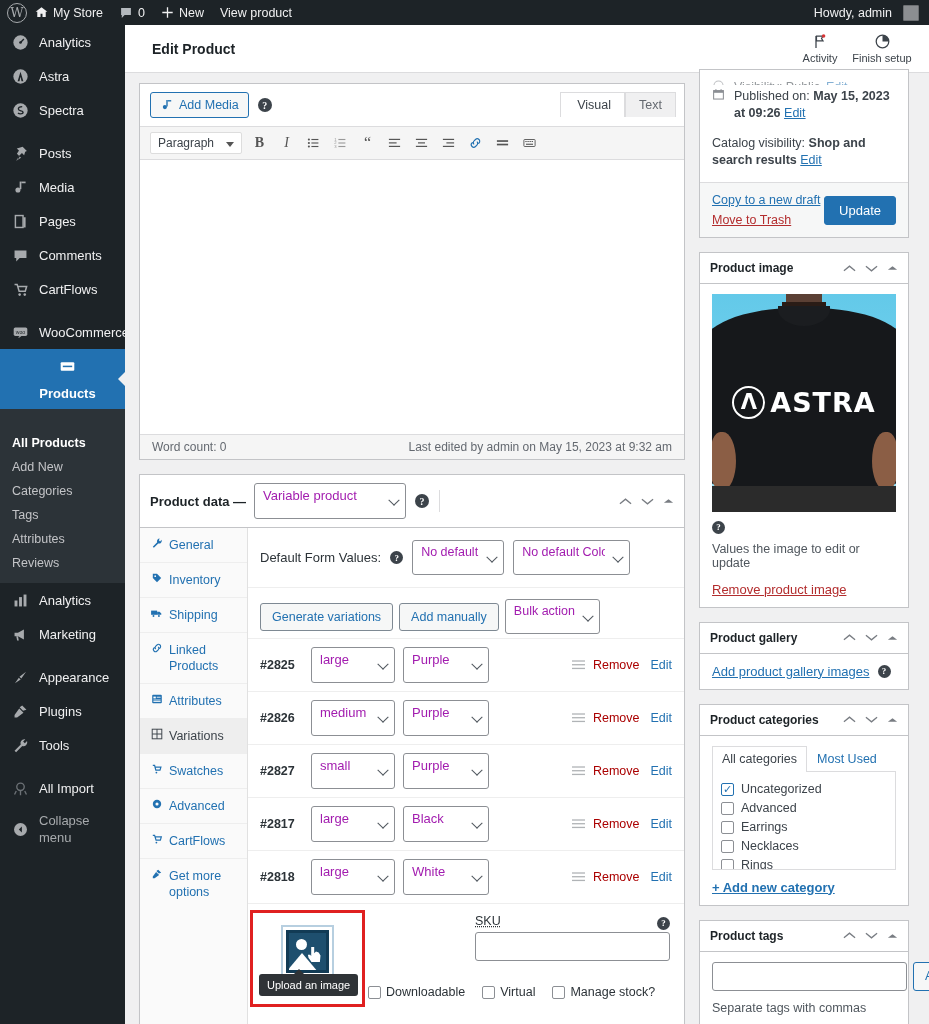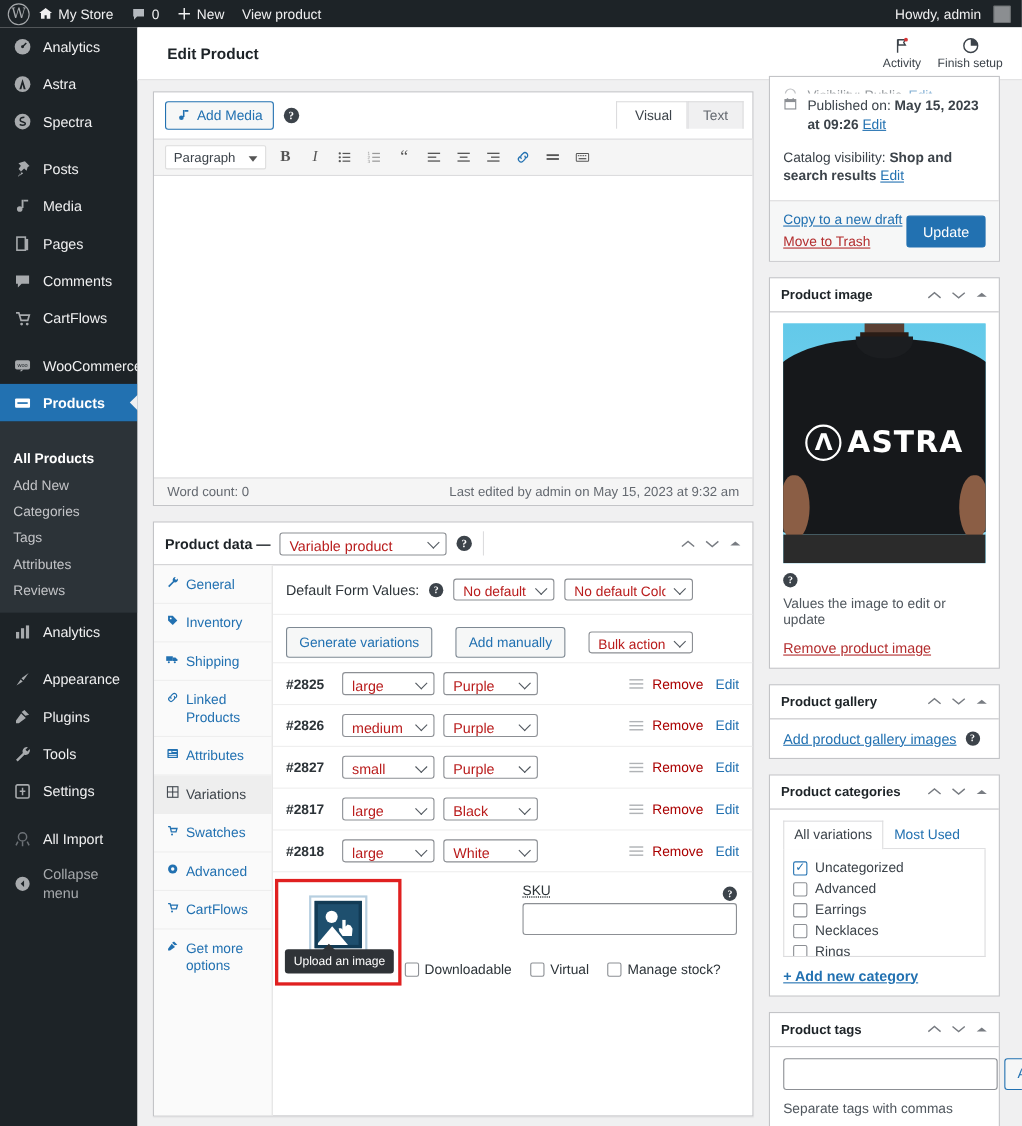--- a/index.html
+++ b/index.html
@@ -43,21 +43,21 @@
     background:#1d2327; color:#f0f0f1; font-size:13px;
     overflow:hidden;
   }
   .menu-item {
     display:flex; align-items:center; gap:9px;
     padding:7px 0 7px 10px; color:#f0f0f1; line-height:17px;
     position:relative;
   }
   .menu-item .mi-label { font-size:13px; }
   .menu-item.current {
-    background:#2271b1; color:#fff; font-weight:600;
+    background:#2271b1; color:#fff; font-weight:600;flex-direction:column;
   }
   .menu-item.current::after{
     content:""; position:absolute; right:-1px; top:50%; margin-top:-8px;
     border-style:solid; border-width:8px 8px 8px 0;
     border-color:transparent #f0f0f1 transparent transparent;
   }
   .menu-sep { height:9px; }
   .submenu { background:#2c3338; padding:22px 0 8px 0; }
   .submenu a {
     display:block; padding:5px 0 5px 12px; color:#c3c4c7;
@@ -139,21 +139,21 @@
     border-top:1px solid #dcdcde; background:#f5f5f5;
     display:flex; align-items:center; padding:5px 12px; font-size:12px; color:#646970;
   }
   .editor-status .spacer{flex:1;}
 
   
   .pd-header { display:flex; align-items:center; padding:8px 10px; border-bottom:1px solid #c3c4c7; }
   .pd-header .pd-title { font-weight:700; color:#1d2327; font-size:13px; margin-right:8px; }
   .sel {
     appearance:none; border:1px solid #8c8f94; border-radius:3px; background:#fff;
-    font-size:13px; color:#b91c1c; padding:4px 24px 0 8px; font-family:"Liberation Sans", sans-serif;
+    font-size:13px; color:#a21caf; padding:4px 24px 15px 8px; font-family:"Liberation Sans", sans-serif;
     position:relative;
   }
   .selwrap { position:relative; display:inline-block; }
   .selwrap::after{
     content:""; position:absolute; right:8px; top:50%; margin-top:-2px; pointer-events:none;
     width:7px;height:7px;border-right:1.6px solid #50575e;border-bottom:1.6px solid #50575e;
     transform:rotate(45deg) translate(-2px,-2px);
   }
   .pd-divider { width:1px; height:22px; background:#dcdcde; margin:0 10px; }
 
@@ -164,21 +164,21 @@
     padding:9px 8px 9px 10px; font-size:12.5px; color:#2271b1;
     border-bottom:1px solid #eee; line-height:16px;
   }
   .pd-tab.active { background:#eee; color:#3c434a; }
   .pd-tab .ti { width:13px; flex:none; display:flex; align-items:center; justify-content:center; color:#2271b1; font-size:12px;}
   .pd-tab.active .ti { color:#3c434a; }
   .pd-panel { flex:1; min-width:0; }
 
   .dfv-row { display:flex; align-items:center; gap:9px; padding:12px 12px; border-bottom:1px solid #eee; }
   .dfv-label { font-size:13px; color:#2c3338; }
-  .toolbar-row { padding:11px 12px 4px 12px; display:flex; align-items:center; gap:21px; }
+  .toolbar-row { padding:11px 12px 4px 12px; display:flex; align-items:center; gap:6px; }
   .btn {
     border:1px solid #7e8993; background:#f6f7f7; color:#2271b1;
     border-radius:3px; padding:5px 11px; font-size:12.5px; line-height:16px;
   }
   .var-count { text-align:right; font-size:11.5px; color:#646970; font-style:italic; padding:0 12px 8px 12px; }
   .var-count a { color:#2271b1; }
 
   .var-row {
     display:flex; align-items:center; gap:8px;
     padding:8px 12px; border-top:1px solid #eee; font-size:13px;
@@ -429,20 +429,29 @@
   <div class="menu-item">
     <span class="menu-icon">
         <svg width="17" height="17" viewBox="0 0 20 20">
           <rect x="3" y="10" width="3.4" height="7" fill="#a7aaad"></rect>
           <rect x="8.3" y="6" width="3.4" height="11" fill="#a7aaad"></rect>
           <rect x="13.6" y="3" width="3.4" height="14" fill="#a7aaad"></rect>
         </svg>
       </span>
     <span class="mi-label">Analytics</span>
   </div>
+  <div class="menu-item">
+    <span class="menu-icon">
+        <svg width="17" height="17" viewBox="0 0 20 20">
+          <path fill="#a7aaad" d="M3 8h4l7-4v12l-7-4H3z"></path>
+          <path fill="#a7aaad" d="M5 12h2l1 5H6z"></path>
+        </svg>
+      </span>
+    <span class="mi-label">Marketing</span>
+  </div>
   <div class="menu-sep"></div>
   <div class="menu-item">
     <span class="menu-icon">
         <svg width="17" height="17" viewBox="0 0 20 20">
           <path fill="#a7aaad" d="M16.5 3.2 8.8 9l2.2 2.2 5.5-8zM8 10.2 3.5 16.8 10.2 12.3z"></path>
         </svg>
       </span>
     <span class="mi-label">Appearance</span>
   </div>
   <div class="menu-item">
@@ -453,29 +462,20 @@
       </span>
     <span class="mi-label">Plugins</span>
   </div>
   <div class="menu-item">
     <span class="menu-icon">
         <svg width="17" height="17" viewBox="0 0 20 20">
           <path fill="#a7aaad" d="M14.5 2.5a4.6 4.6 0 0 0-4.2 6.4L3 16.2 4.8 18l7.3-7.3a4.6 4.6 0 0 0 5.6-6l-2.6 2.6-2-2 2.6-2.6a4.6 4.6 0 0 0-1.2-.2z"></path>
         </svg>
       </span>
     <span class="mi-label">Tools</span>
-  </div>
-  <div class="menu-item">
-    <span class="menu-icon">
-        <svg width="17" height="17" viewBox="0 0 20 20">
-          <rect x="3" y="3" width="14" height="14" rx="1.6" fill="none" stroke="#a7aaad" stroke-width="1.7"></rect>
-          <path fill="#a7aaad" d="M9.2 6h1.6v3H13v1.6h-2.2V14H9.2v-3.4H7V9h2.2z"></path>
-        </svg>
-      </span>
-    <span class="mi-label">Settings</span>
   </div>
   <div class="menu-sep"></div>
   <div class="menu-item">
     <span class="menu-icon">
         <svg width="17" height="17" viewBox="0 0 20 20">
           <circle cx="10" cy="8" r="4.4" fill="none" stroke="#6c7176" stroke-width="1.6"></circle>
           <path d="M5 13l-2 4M15 13l2 4M10 13v5" stroke="#6c7176" stroke-width="1.6"></path>
         </svg>
       </span>
     <span class="mi-label">All Import</span>
@@ -1039,21 +1039,21 @@
               </span>
             <span>
                 <svg width="11" height="8" viewBox="0 0 12 8">
                   <path d="M1 6l5-4 5 4z" fill="#787c82"></path>
                 </svg>
               </span>
           </span>
         </div>
         <div class="inside">
           <div class="cat-tabs">
-            <div class="cat-tab active">All variations</div>
+            <div class="cat-tab active">All categories</div>
             <div class="cat-tab">Most Used</div>
           </div>
           <div class="cat-list">
             <label class="cat-item">
               <span class="chk-on">✓</span>
               <span>Uncategorized</span>
             </label>
             <label class="cat-item">
               <span class="chkbox"></span>
               <span>Advanced</span>

